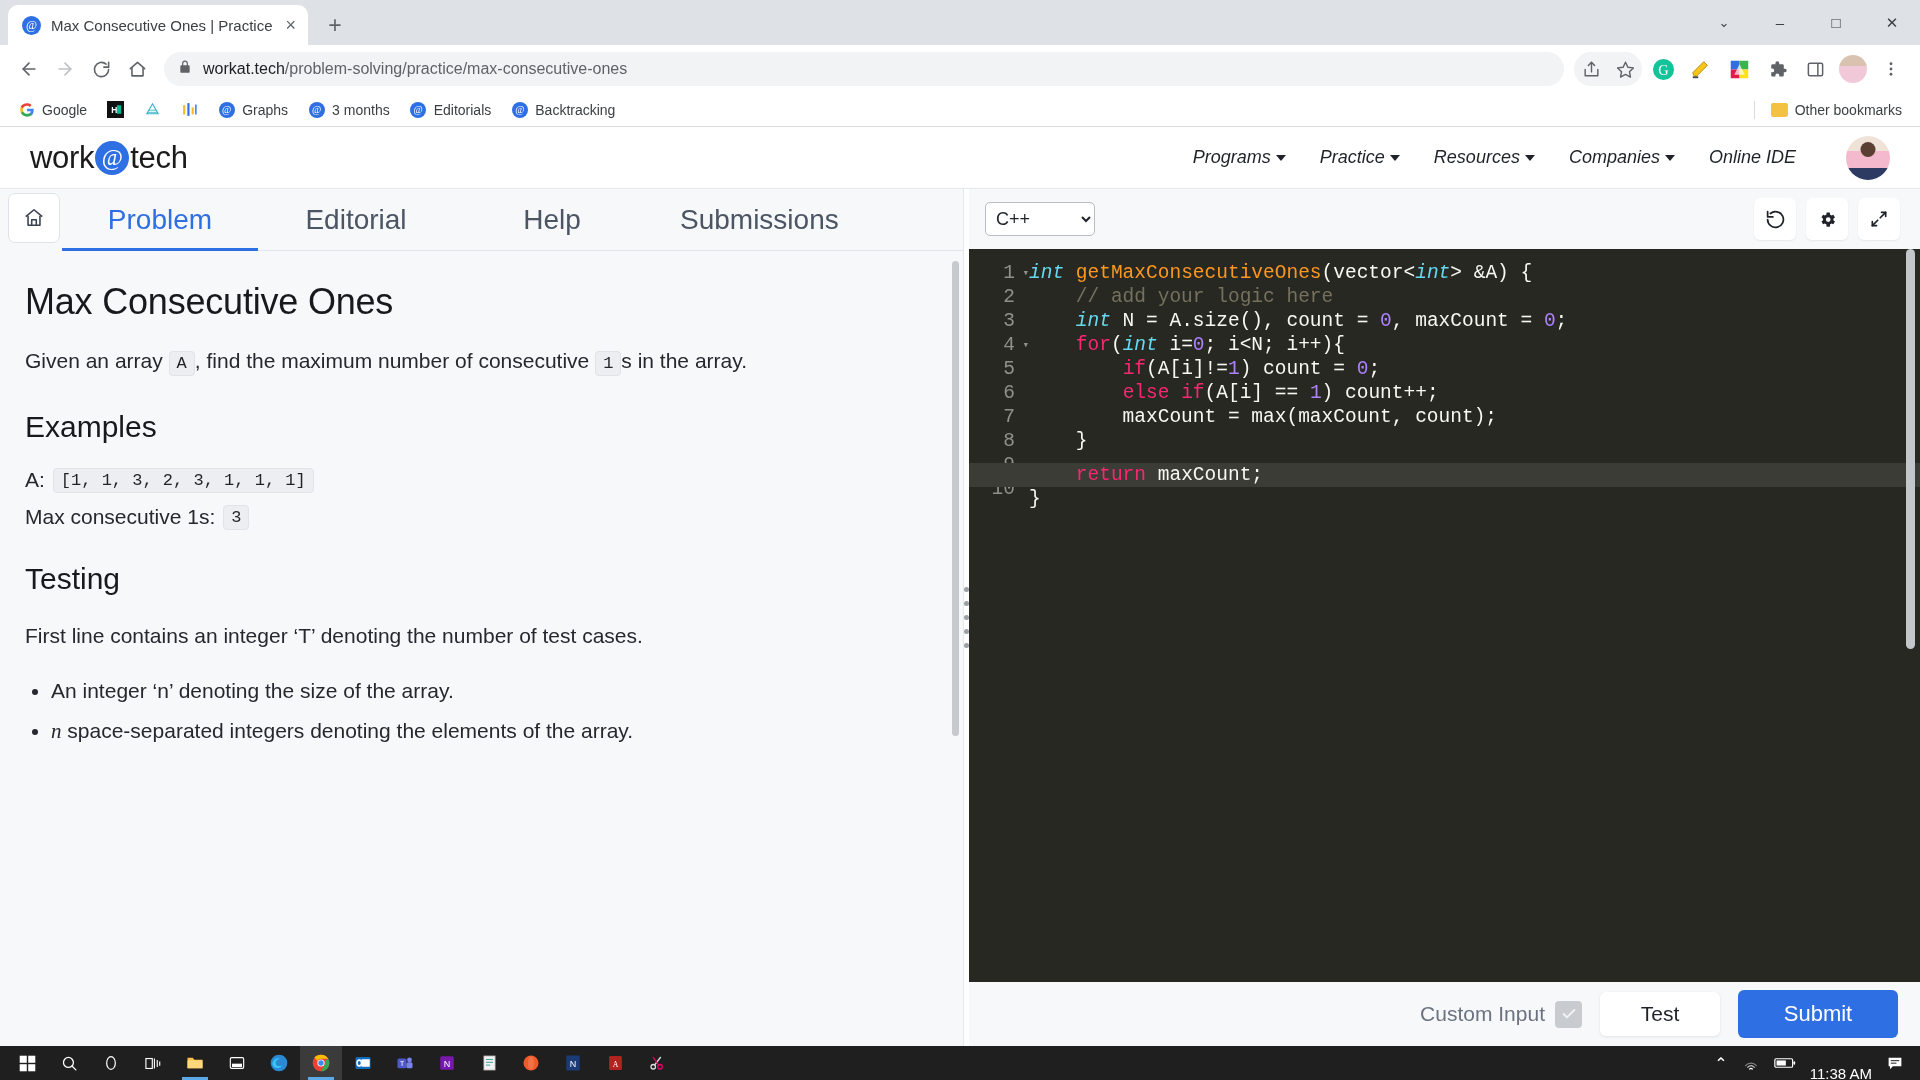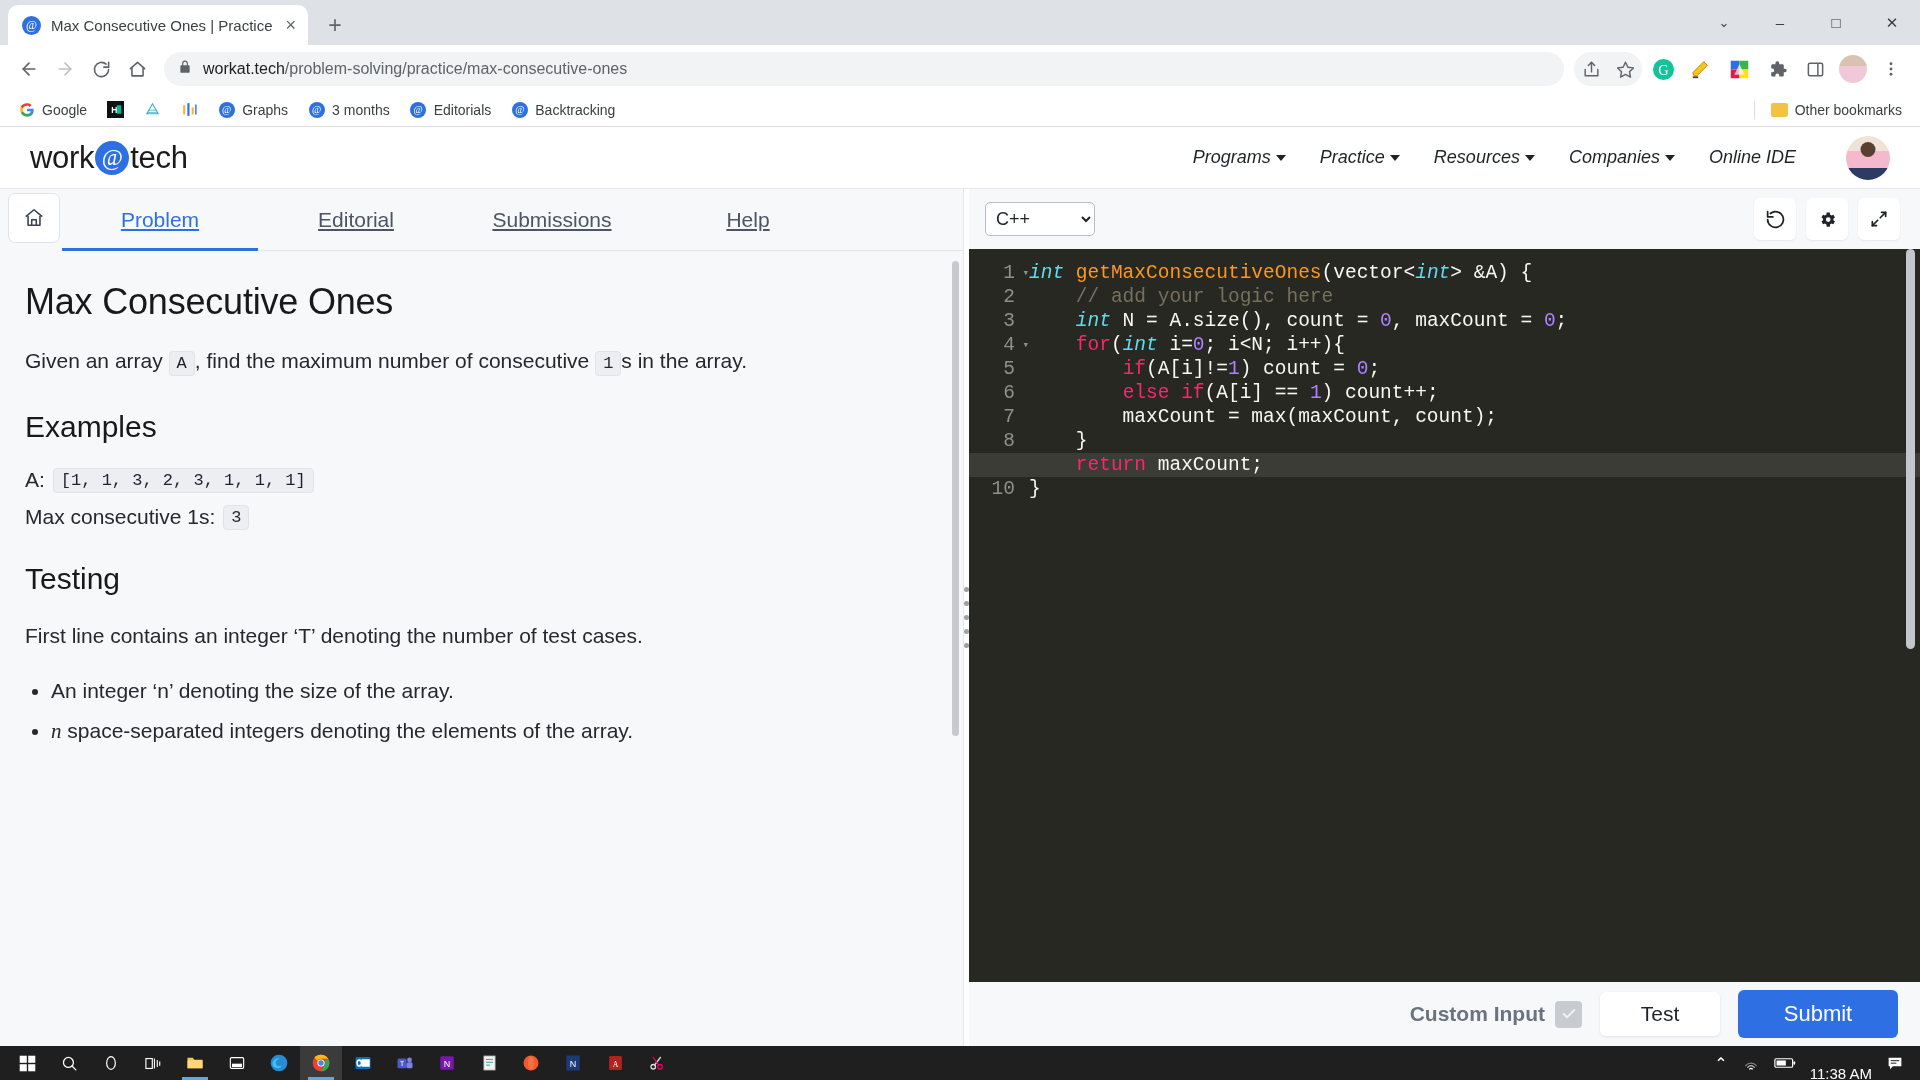--- a/index.html
+++ b/index.html
@@ -123,21 +123,21 @@
   .left-pane { width: 963px; flex: 0 0 963px; display: flex; flex-direction: column; background: #f7f8fa; min-height: 0; position: relative; }
   .tabs-row { display: flex; align-items: stretch; height: 62px; flex: 0 0 62px; padding-left: 2px; }
   .home-btn {
     width: 52px; margin: 4px 2px 8px 6px; border: 1px solid #e0e3e8; background: #fff;
     border-radius: 7px; display: flex; align-items: center; justify-content: center;
     color: #3a4150; cursor: pointer; flex: 0 0 52px;
   }
   .ptabs { display: flex; flex: 1; border-bottom: 1px solid #e2e5ea; }
   .ptab {
     padding: 0 30px; display: flex; align-items: center; justify-content: center;
-    font-size: 21px; color: #4b5563; cursor: pointer; min-width: 196px; position: relative; text-decoration: underline;
+    font-size: 28px; color: #4b5563; cursor: pointer; min-width: 196px; position: relative;
   }
   .ptab.active { color: #2f6fe4; }
   .ptab.active::after {
     content: ""; position: absolute; left: 0; right: 0; bottom: -1px; height: 3px; background: #2f6fe4;
   }
   .left-scroll { flex: 1; overflow: hidden; padding: 30px 40px 0 25px; min-height: 0; position: relative; }
   h1.problem-title { font-size: 36px; font-weight: 400; color: #17191c; margin-bottom: 22px; letter-spacing: -0.2px; }
   .badges { display: flex; align-items: center; gap: 12px; margin-bottom: 32px; }
   .badge {
     height: 34px; padding: 0 17px; border-radius: 17px; display: flex; align-items: center;
@@ -197,36 +197,36 @@
   .gutter {
     width: 52px; flex: 0 0 52px; padding-top: 12px; text-align: right; color: #8f908a;
     user-select: none; position: relative; z-index: 2;
   }
   .gutter .ln { padding-right: 6px; height: 24px; position: relative; }
   .gutter .ln .fold {
     position: absolute; right: -8px; top: 0; width: 12px; color: #8f908a; font-size: 11px; cursor: pointer;
   }
   .code-lines { flex: 1; padding-top: 12px; color: #f8f8f2; white-space: pre; position: relative; z-index: 2; }
   .code-lines .row { height: 24px; padding-left: 8px; }
-  .code-lines .row.active { background: #3b3c35; margin-left: -52px; padding-left: 60px; }
+  .code-lines .row.active { background: #3b3c35; margin-left: -52px; padding-left: 60px; margin-top: 10px; }
   .tok-kw  { color: #f92672; }
   .tok-type{ color: #66d9ef; font-style: italic; }
   .tok-fn  { color: #fd971f; }
   .tok-num { color: #ae81ff; }
   .tok-com { color: #75715e; }
   .tok-pl  { color: #f8f8f2; }
   .code-sb {
     position: absolute; right: 5px; top: 0; width: 9px; height: 400px;
     background: #c3c6cb; border-radius: 5px; z-index: 5; cursor: pointer;
   }
   .run-bar {
     height: 64px; flex: 0 0 64px; background: #f7f8fa; display: flex; align-items: center;
     justify-content: flex-end; gap: 18px; padding: 0 22px;
   }
-  .custom-input-wrap { display: flex; align-items: center; gap: 10px; font-weight: bold; }
+  .custom-input-wrap { display: flex; align-items: center; gap: 10px; }
   .ci-label { font-size: 21px; color: #6b7280; }
   .ci-box {
     width: 27px; height: 27px; border-radius: 4px; background: #c8cbd0;
     display: flex; align-items: center; justify-content: center; color: #f0f1f3; font-size: 18px; cursor: pointer;
   }
   .btn-test {
     width: 120px; height: 44px; background: #fff; border: none; border-radius: 6px;
     font-size: 21px; color: #1f2329; cursor: pointer; box-shadow: 0 1px 3px rgba(0,0,0,.09);
     font-family: "Liberation Sans", sans-serif;
   }
@@ -480,22 +480,22 @@
           <div class="home-btn">
             <svg width="22" height="22" viewBox="0 0 24 24" fill="none" stroke="currentColor" stroke-width="1.7" stroke-linejoin="round">
                 <path d="M3 10.5L12 3l9 7.5"></path>
                 <path d="M5.5 9.5V20h13V9.5"></path>
                 <path d="M9.5 20v-6h5v6"></path>
               </svg>
           </div>
           <div class="ptabs">
             <div class="ptab active">Problem</div>
             <div class="ptab">Editorial</div>
+            <div class="ptab">Help</div>
             <div class="ptab">Submissions</div>
-            <div class="ptab">Help</div>
           </div>
         </div>
 
         <div class="left-scroll">
           <h1 class="problem-title">Max Consecutive Ones</h1>
 
 
           <p class="ptext">
             <span>Given an array</span>
             <code class="inline">A</code><span>, find the maximum number of consecutive</span>

